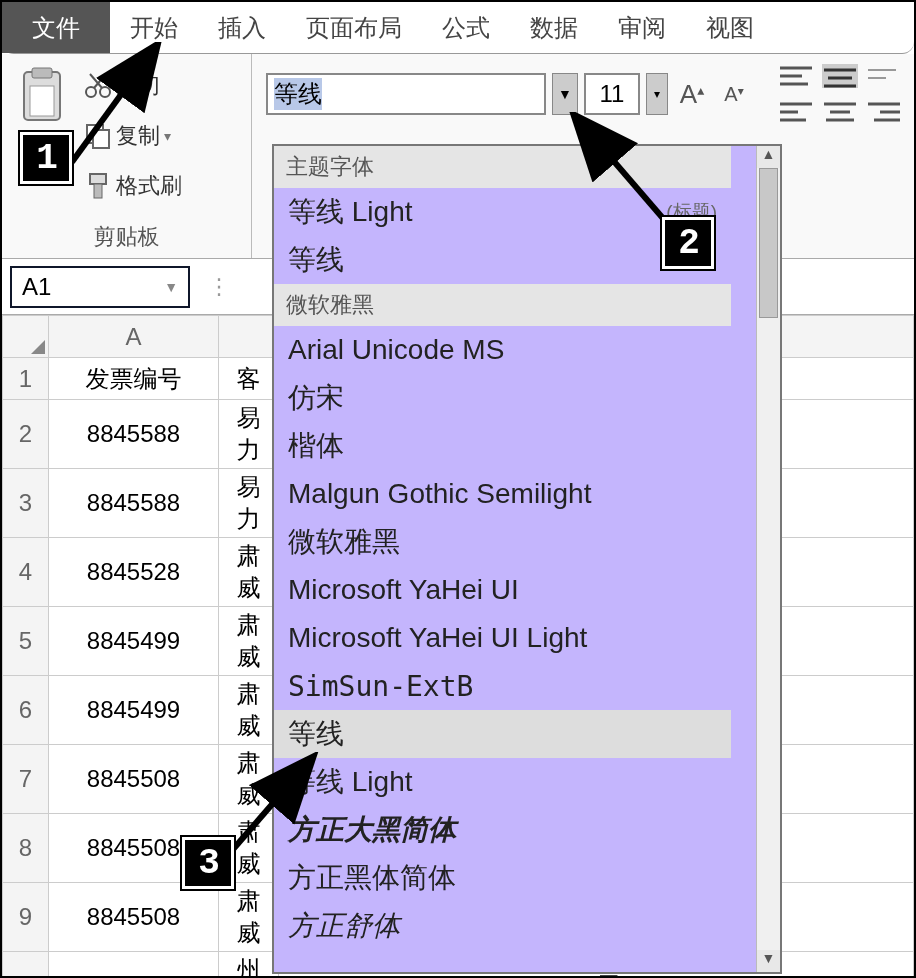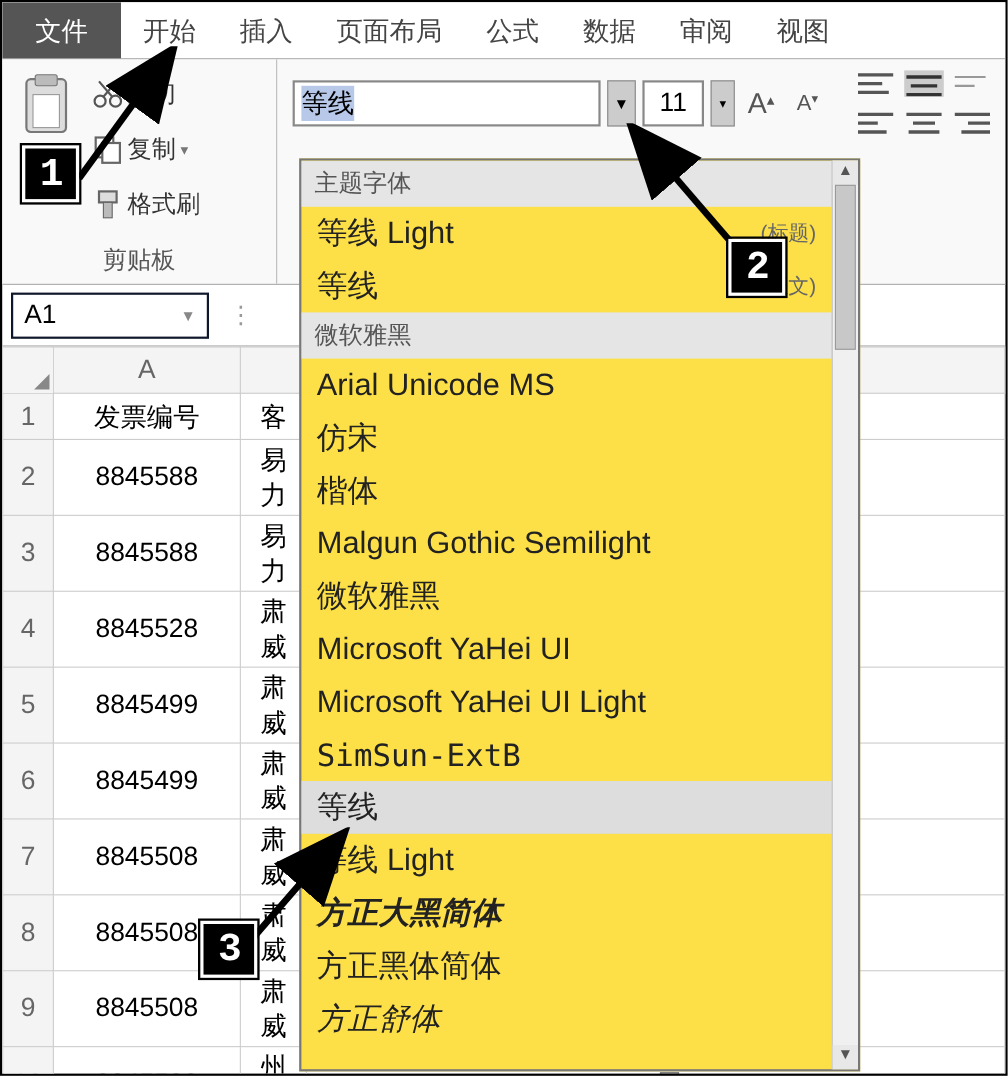--- a/index.html
+++ b/index.html
@@ -12,20 +12,21 @@
     position: relative;
     border: 2px solid #000;
   }
   
   .ribbon-tabs {
     display: flex;
     height: 52px;
     border-bottom: 1px solid #999;
     background: #fff;
     align-items: stretch;
+    border-radius: 12px;
   }
   .ribbon-tab {
     padding: 10px 20px;
     font-size: 24px;
     color: #444;
     display: flex;
     align-items: center;
     cursor: pointer;
   }
   .ribbon-tab.file {
@@ -213,24 +214,25 @@
   .colB { width: 60px; text-align: left;}
   .rest { }
   .data-b { text-align: left; padding-left: 4px;}
   
   .font-dropdown {
     position: absolute;
     left: 270px;
     top: 142px;
     width: 510px;
     height: 830px;
-    background: #fde047;
+    background: #c4b5fd;
     border: 2px solid #777;
     z-index: 50;
     display: flex;
+    gap: 25px;
   }
   .font-list {
     flex: 1;
     overflow: hidden;
   }
   .section-hdr {
     background: #e5e5e5;
     padding: 6px 12px;
     font-size: 22px;
     color: #555;

